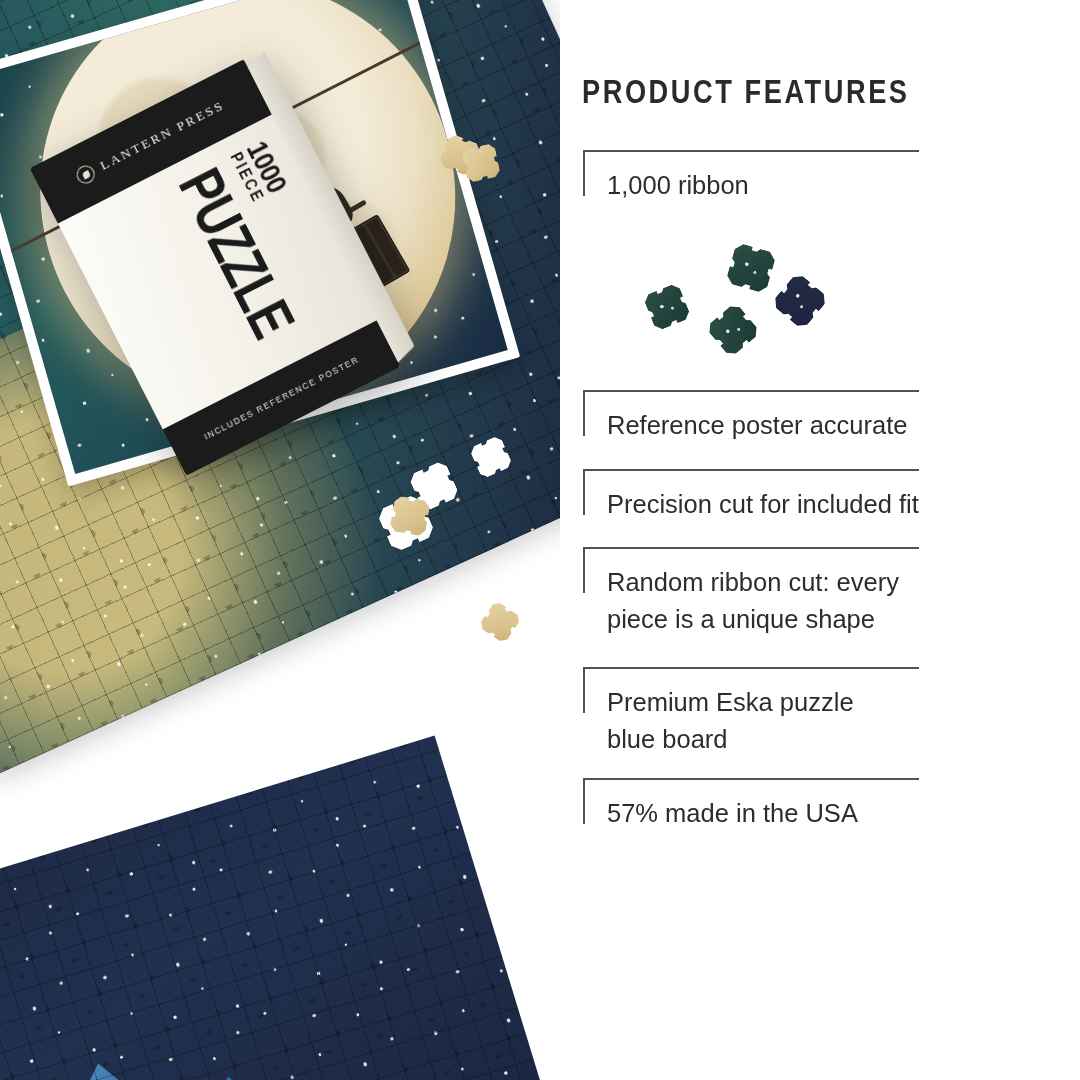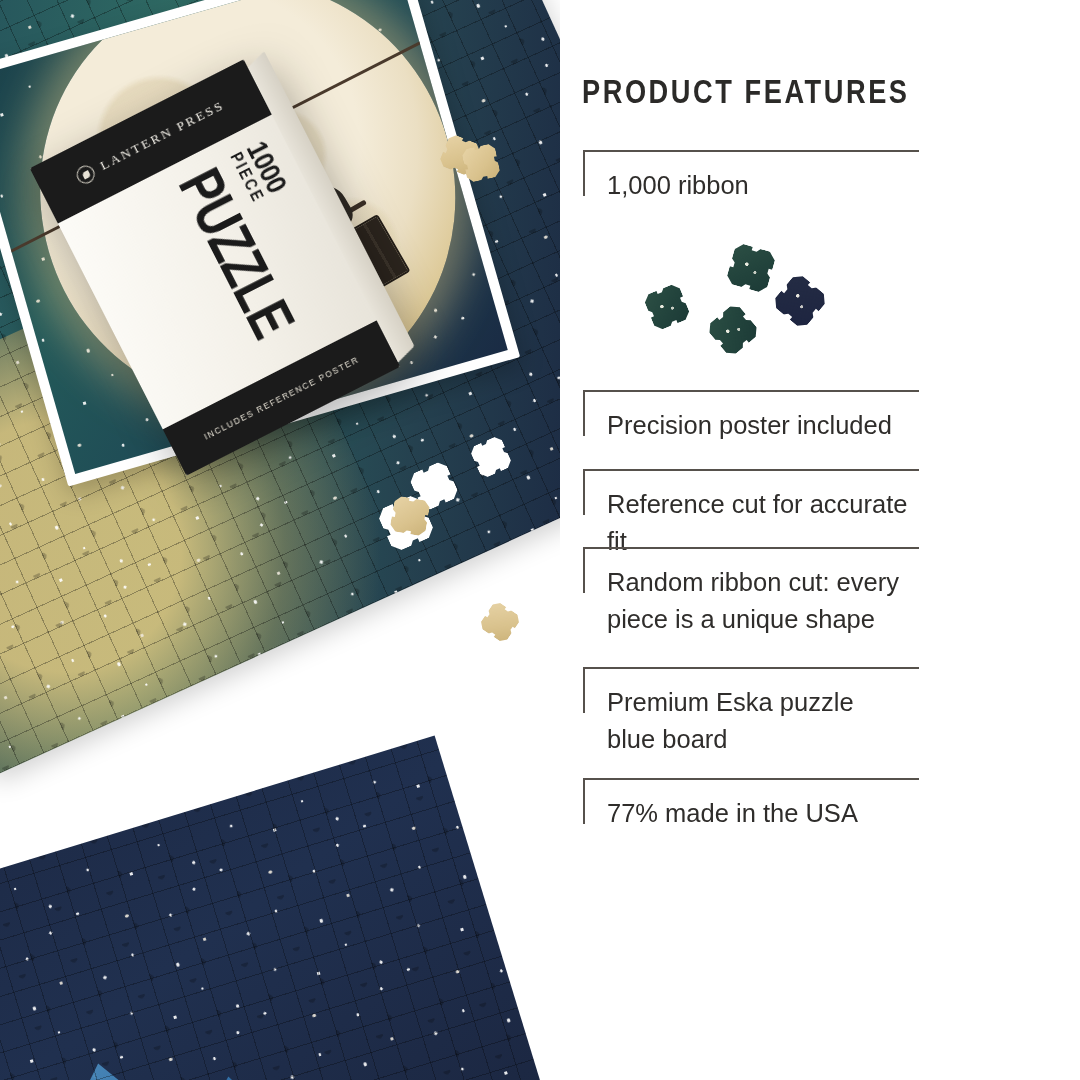--- a/index.html
+++ b/index.html
@@ -354,43 +354,43 @@
 
     <div class="feature" style="top:150px;">
       <div class="rule"></div>
       <div class="tick"></div>
       <div class="label">1,000 ribbon</div>
     </div>
 
     <div class="feature" style="top:390px;">
       <div class="rule"></div>
       <div class="tick"></div>
-      <div class="label">Precision poster included</div>
+      <div class="label">Reference poster accurate</div>
     </div>
 
     <div class="feature" style="top:469px;">
       <div class="rule"></div>
       <div class="tick"></div>
-      <div class="label">Reference cut for accurate fit</div>
+      <div class="label">Precision cut for included fit</div>
     </div>
 
     <div class="feature" style="top:547px;">
       <div class="rule"></div>
       <div class="tick"></div>
       <div class="label">Random ribbon cut: every
 piece is a unique shape</div>
     </div>
 
     <div class="feature" style="top:667px;">
       <div class="rule"></div>
       <div class="tick"></div>
       <div class="label">Premium Eska puzzle
 blue board</div>
     </div>
 
     <div class="feature" style="top:778px;">
       <div class="rule"></div>
       <div class="tick"></div>
-      <div class="label">77% made in the USA</div>
+      <div class="label">57% made in the USA</div>
     </div>
   </div>
 
 </div>
 
 </body></html>

